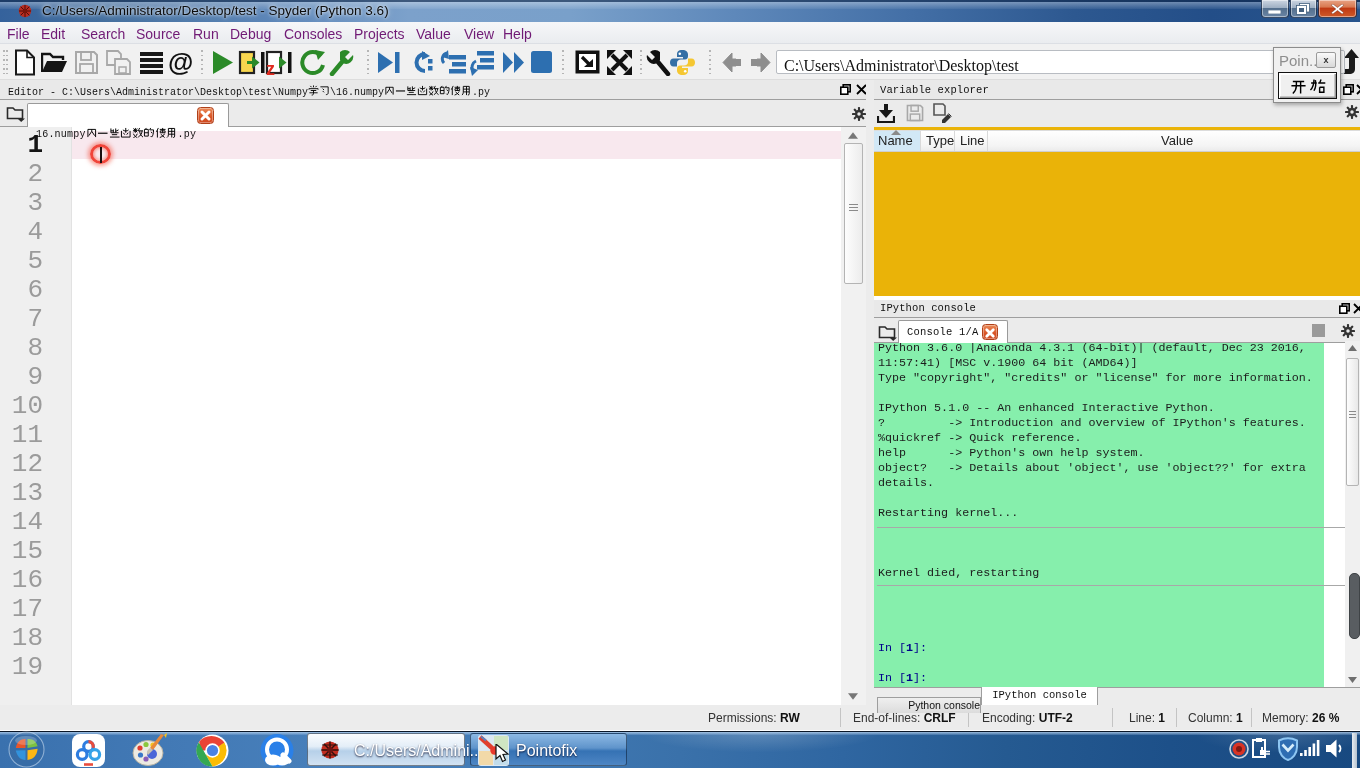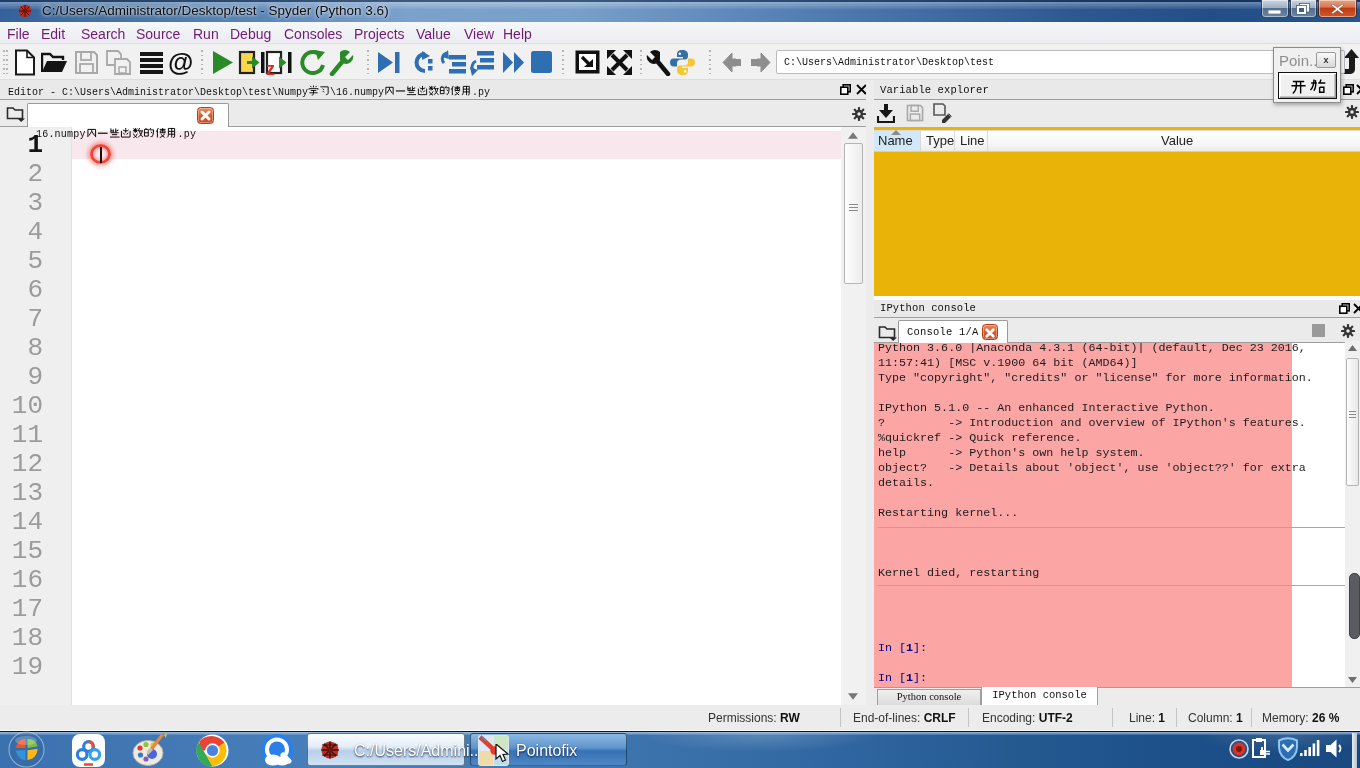--- a/index.html
+++ b/index.html
@@ -22,21 +22,21 @@
 
 #menubar{position:absolute;left:0;top:22px;width:1360px;height:22px;
  background:linear-gradient(#f6f7f9,#eaecef);border-bottom:1px solid #dcdfe4}
 .menu{position:absolute;top:26px;font-size:14px;color:#701a75;z-index:2}
 
 #toolbar{position:absolute;left:0;top:44px;width:1360px;height:36px;background:#f1f1f1;border-bottom:1px solid #ddd}
 .tsep{position:absolute;top:50px;height:24px;width:1.5px;z-index:2;
  background-image:repeating-linear-gradient(#b5b5b5 0 1.5px,transparent 1.5px 4.5px)}
 .ticon{position:absolute;z-index:2}
 #pathfield{position:absolute;left:776px;top:50px;width:569px;height:24px;background:#fff;border:1px solid #b8bcc2;border-radius:2px;z-index:2}
-#pathfield span{position:absolute;left:7px;top:6px;font-size:10px;letter-spacing:0;color:#111;font-family:Liberation Mono, monospace;white-space:pre}
+#pathfield span{position:absolute;left:7px;top:6px;font-size:16px;letter-spacing:0;color:#111;font-family:Liberation Serif, serif;white-space:pre}
 
 #statusbar{position:absolute;left:0;top:704px;width:1360px;height:26px;background:#ececec;border-top:1px solid #d0d0d0;font-size:12px;color:#333}
 .sb{position:absolute;top:711px;white-space:pre;font-size:12px;color:#333;z-index:2}
 .sb b{color:#111}
 .sbsep{position:absolute;top:708px;height:19px;width:1px;background:#c4c4c4;z-index:2}
 
 .bitty{font-family:"Liberation Mono",monospace;color:#111;white-space:pre}
 #edhead{position:absolute;left:0;top:80px;width:868px;height:20px;background:#e9e9e9;border-bottom:1px solid #9e9e9e}
 #edhead .t{position:absolute;left:8px;top:5px;font-size:10px;letter-spacing:0}
 #edtabs{position:absolute;left:0;top:100px;width:868px;height:27px;background:#ebebeb;border-bottom:1px solid #9e9e9e}
@@ -57,32 +57,32 @@
 
 #vehead{position:absolute;left:874px;top:80px;width:486px;height:20px;background:#e9e9e9;border-bottom:1px solid #9e9e9e}
 #vehead .t{position:absolute;left:6px;top:4px;font-size:10.5px;letter-spacing:.1px}
 #vetools{position:absolute;left:874px;top:100px;width:486px;height:27px;background:#ebebeb}
 #vetable{position:absolute;left:874px;top:127px;width:486px;height:169px;background:#eab308}
 #vth{position:absolute;left:0px;top:3px;width:486px;height:22px;background:linear-gradient(#fff,#f4f4f4 75%,#ebebeb);border-top:1px solid #dcdcdc;border-bottom:1px solid #cfcfcf;font-size:13px;color:#222}
 #vth .cell{position:absolute;top:0;height:20px;border-right:1px solid #d9d9d9}
 #namecell{left:0;width:47px;background:#d2e8f6}
 #vth .lbl{position:absolute;top:2px}
 
-#consolepane{position:absolute;left:874px;top:300px;width:418px;height:405px;background:#fca5a5}
+#consolepane{position:absolute;left:874px;top:300px;width:450px;height:405px;background:#86efac}
 #conhead{position:absolute;left:0;top:0;width:486px;height:18px;background:#e9e9e9;border-bottom:1px solid #9e9e9e}
 #conhead .t{position:absolute;left:6px;top:2px;font-size:10.5px;letter-spacing:.1px}
 #contabs{position:absolute;left:0;top:18px;width:486px;height:25px;background:#ebebeb;border-bottom:1px solid #9e9e9e}
 #contab{position:absolute;left:24px;top:20px;width:110px;height:23px;background:#fff;border:1px solid #9a9a9a;border-bottom:none;border-radius:2px 2px 0 0}
 #contab .t{position:absolute;left:8px;top:5px;font-size:10.5px;letter-spacing:.2px}
 #context{position:absolute;left:4px;top:41px;width:462px;white-space:pre;font-family:"Liberation Mono",monospace;font-size:11.7px;line-height:15px;color:#1c1c1c}
 #context .p{color:#00008b}
 .conhr{position:absolute;height:1px;background:#a8a8a8;left:3px;width:468px}
 #conbtabs{position:absolute;left:0;top:387px;width:486px;height:18px;background:#ececec}
 #conbtabs:before{content:"";position:absolute;left:0;top:0;width:486px;height:1px;background:#9e9e9e}
-#cbt1{position:absolute;left:3px;top:2px;width:104px;height:16px;background:linear-gradient(#efefef,#dcdcdc);border:1px solid #9e9e9e;border-bottom:none;font-size:10.5px;text-align:center;padding-top:1px;color:#111;font-family:Liberation Serif, serif;z-index:2}
+#cbt1{position:absolute;left:3px;top:10px;width:104px;height:16px;background:linear-gradient(#efefef,#dcdcdc);border:1px solid #9e9e9e;border-bottom:none;font-size:10.5px;text-align:right;padding-top:1px;color:#111;font-family:Liberation Sans, sans-serif;z-index:2}
 #cbt2{position:absolute;left:107px;top:0px;width:117px;height:18px;background:#fff;border:1px solid #9e9e9e;border-bottom:none;border-top:none;font-size:10.5px;text-align:center;padding-top:2px;color:#111;font-family:"Liberation Mono",monospace;z-index:3}
 #cbt2:before{content:"";position:absolute;left:-1px;top:0;width:1px;height:18px;background:#9e9e9e}
 #cbt2:after{content:"";position:absolute;right:-1px;top:0;width:1px;height:18px;background:#9e9e9e}
 #consb{position:absolute;left:471px;top:41px;width:15px;height:346px;background:#f0f0f0}
 #consb .thumb{position:absolute;left:1px;top:17px;width:13px;height:128px;background:linear-gradient(90deg,#fdfdfd,#e8e8e8);border:1px solid #b4b4b4;border-radius:2px}
 #darkthumb{position:absolute;left:1349px;top:573px;width:11px;height:66px;background:#595d61;border:1px solid #3f4346;border-radius:5px;z-index:3}
 
 #taskbar{position:absolute;left:0;top:731px;width:1360px;height:37px;
  background:radial-gradient(160px 26px at 760px 2px,rgba(255,255,255,.20),rgba(255,255,255,0) 75%),radial-gradient(120px 24px at 1285px 4px,rgba(255,255,255,.13),rgba(255,255,255,0) 75%),linear-gradient(90deg,#3a71ae 0%,#4279b5 12%,#4880bb 25%,#417ab4 38%,#3a71aa 50%,#2f66a1 62%,#255a91 74%,#1d5089 86%,#184980 100%)}
 #taskbar:before{content:"";position:absolute;left:0;top:0;width:100%;height:1px;background:#0a1728}

